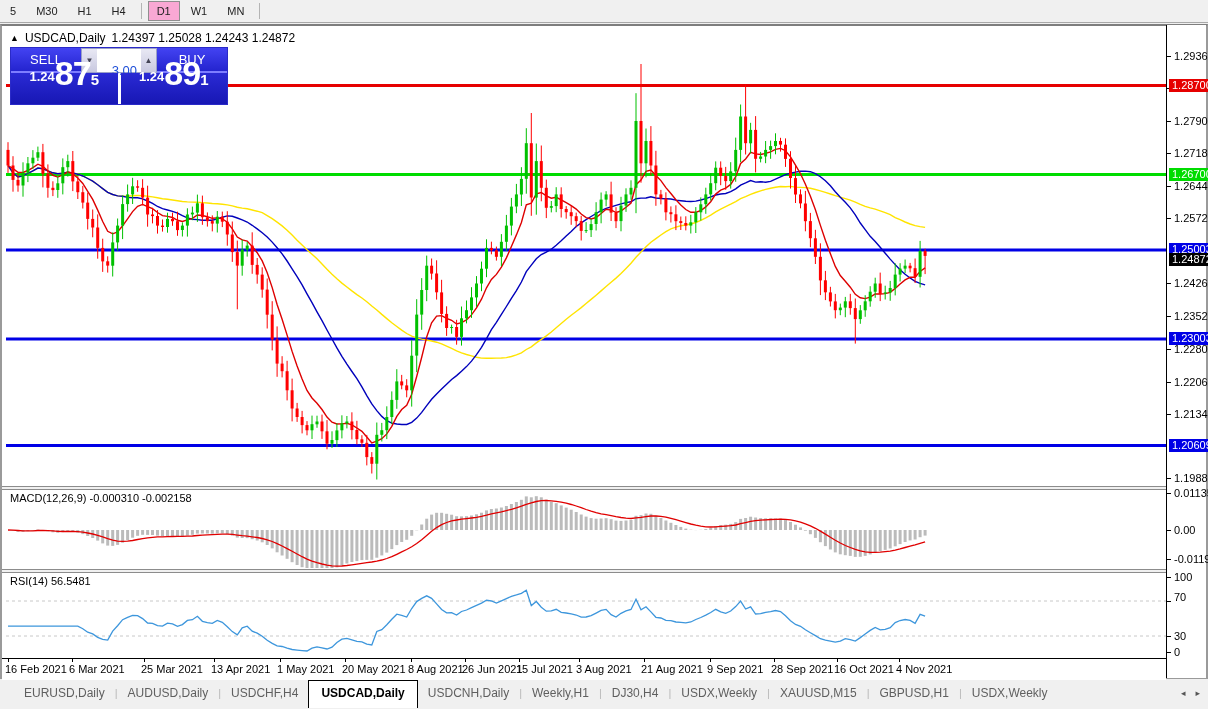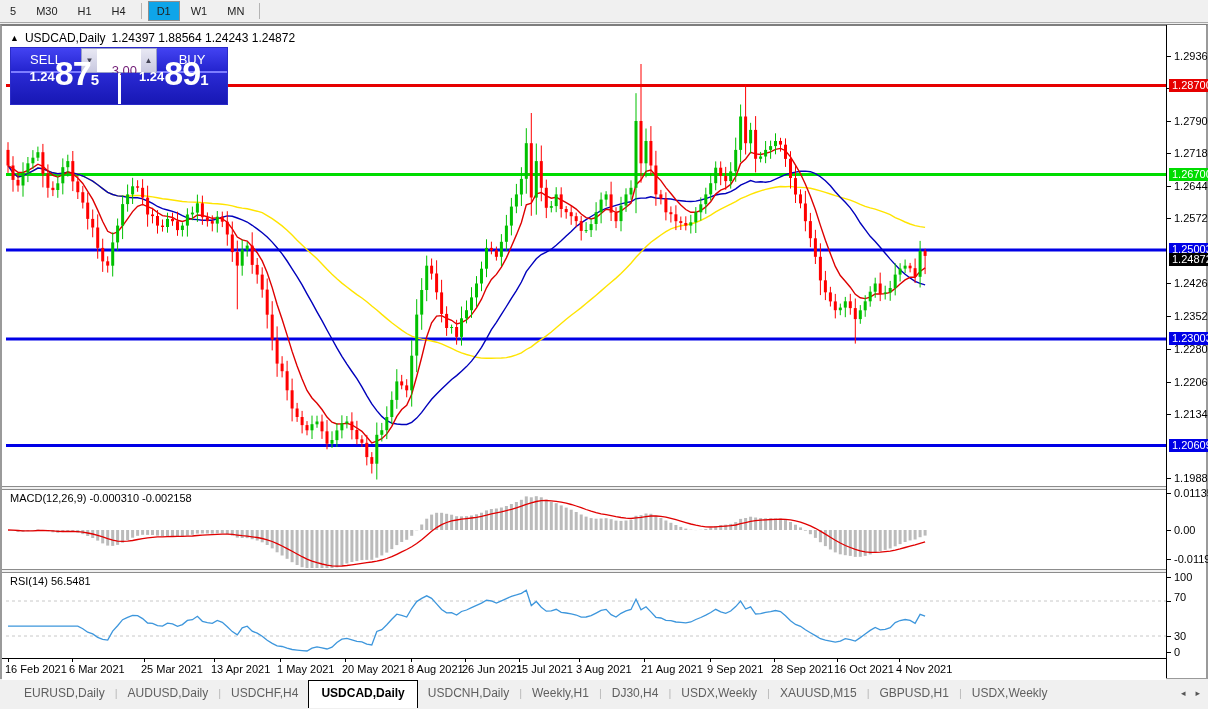--- a/index.html
+++ b/index.html
@@ -6,21 +6,21 @@
   html,body { width:1208px; height:709px; overflow:hidden; background:#f0f0f0;
               font-family:"Liberation Sans","DejaVu Sans",sans-serif; }
   #app { position:relative; width:1208px; height:709px; }
 
   
   #toolbar { position:absolute; left:0; top:0; width:1208px; height:23px;
              background:#f0f0f0; border-bottom:1px solid #a8a8a8;
              display:flex; align-items:center; }
   .tf-btn { font-size:11px; color:#222; padding:3px 8px; margin:0 1px; cursor:default;
             border:1px solid transparent; }
-  .tf-btn.active { background:#0ea5e9; border:1px solid #8f8f8f; }
+  .tf-btn.active { background:#f9a8d4; border:1px solid #8f8f8f; }
   .tf-sep { width:1px; height:16px; background:#b4b4b4; margin:0 5px; }
 
   
   #chart-frame { position:absolute; left:0; top:24px; width:1208px; height:655px;
                  background:#ffffff; border:2px solid #9a9a9a; border-top-color:#7e7e7e; }
 
   .splitter { position:absolute; left:2px; width:1204px; height:4px; background:#f0f0f0;
               border-top:1px solid #8c8c8c; border-bottom:1px solid #8c8c8c; }
 
   #axis-col { position:absolute; left:1166px; top:25px; width:40px; height:653px;
@@ -47,21 +47,21 @@
            border:1px solid #2a2ac8; background:#fff; }
   #quote-row1 { display:flex; height:25px;border-radius:8px; }
   .q-btn { background:linear-gradient(#4343f2,#2424cf); color:#fff; font-size:13px;
            display:flex; align-items:center; justify-content:center;
            border-bottom:2px solid #7d7dff; cursor:pointer; }
   #sell-btn { width:70px; }
   #buy-btn  { flex:1; }
   #vol-group { width:76px; display:flex; border:1px solid #9aa0c8; background:#fff; }
   .vol-btn { width:15px; background:linear-gradient(#e8e8f4,#c9c9e0); color:#445;
              font-size:8px; display:flex; align-items:center; justify-content:center; cursor:pointer; }
-  #vol-value { flex:1; font-size:13px; color:#701a75; display:flex; align-items:center;
+  #vol-value { flex:1; font-size:13px; color:#1d4ed8; display:flex; align-items:center;
                justify-content:flex-end; padding-right:4px; background:#fff;margin-top:20px; }
   #quote-row2 { display:flex; height:31px; gap:3px; background:#fff; }
   .q-price { flex:1; background:linear-gradient(#2a2ad4,#1717b4); color:#fff;
              display:flex; align-items:flex-end; justify-content:center; padding-bottom:17px; }
   .q-prefix { font-size:13px; font-weight:bold; margin-bottom:3px; }
   .q-big { font-size:34px; font-weight:bold; line-height:28px; letter-spacing:-1px; }
   .q-sup { font-size:15px; font-weight:bold; align-self:flex-start; margin-top:-2px; }
 
   
   .ind-label { position:absolute; left:10px; font-size:11px; color:#000; z-index:4; white-space:nowrap; }
@@ -747,21 +747,21 @@
       <div class="date-label" style="left: 769px;">28 Sep 2021</div>
       <div class="date-tick" style="left: 835px;"></div>
       <div class="date-label" style="left: 832px;">16 Oct 2021</div>
       <div class="date-tick" style="left: 897px;"></div>
       <div class="date-label" style="left: 894px;">4 Nov 2021</div>
     </div>
 
   <div id="chart-title">
     <span class="tri">▲</span>
     <span>USDCAD,Daily</span>
-    <span>1.24397 1.88564 1.24243 1.24872</span>
+    <span>1.24397 1.25028 1.24243 1.24872</span>
   </div>
 
   <div id="quote">
     <div id="quote-row1">
       <div id="sell-btn" class="q-btn">SELL</div>
       <div id="vol-group">
         <div class="vol-btn">▼</div>
         <div id="vol-value">3.00</div>
         <div class="vol-btn">▲</div>
       </div>

